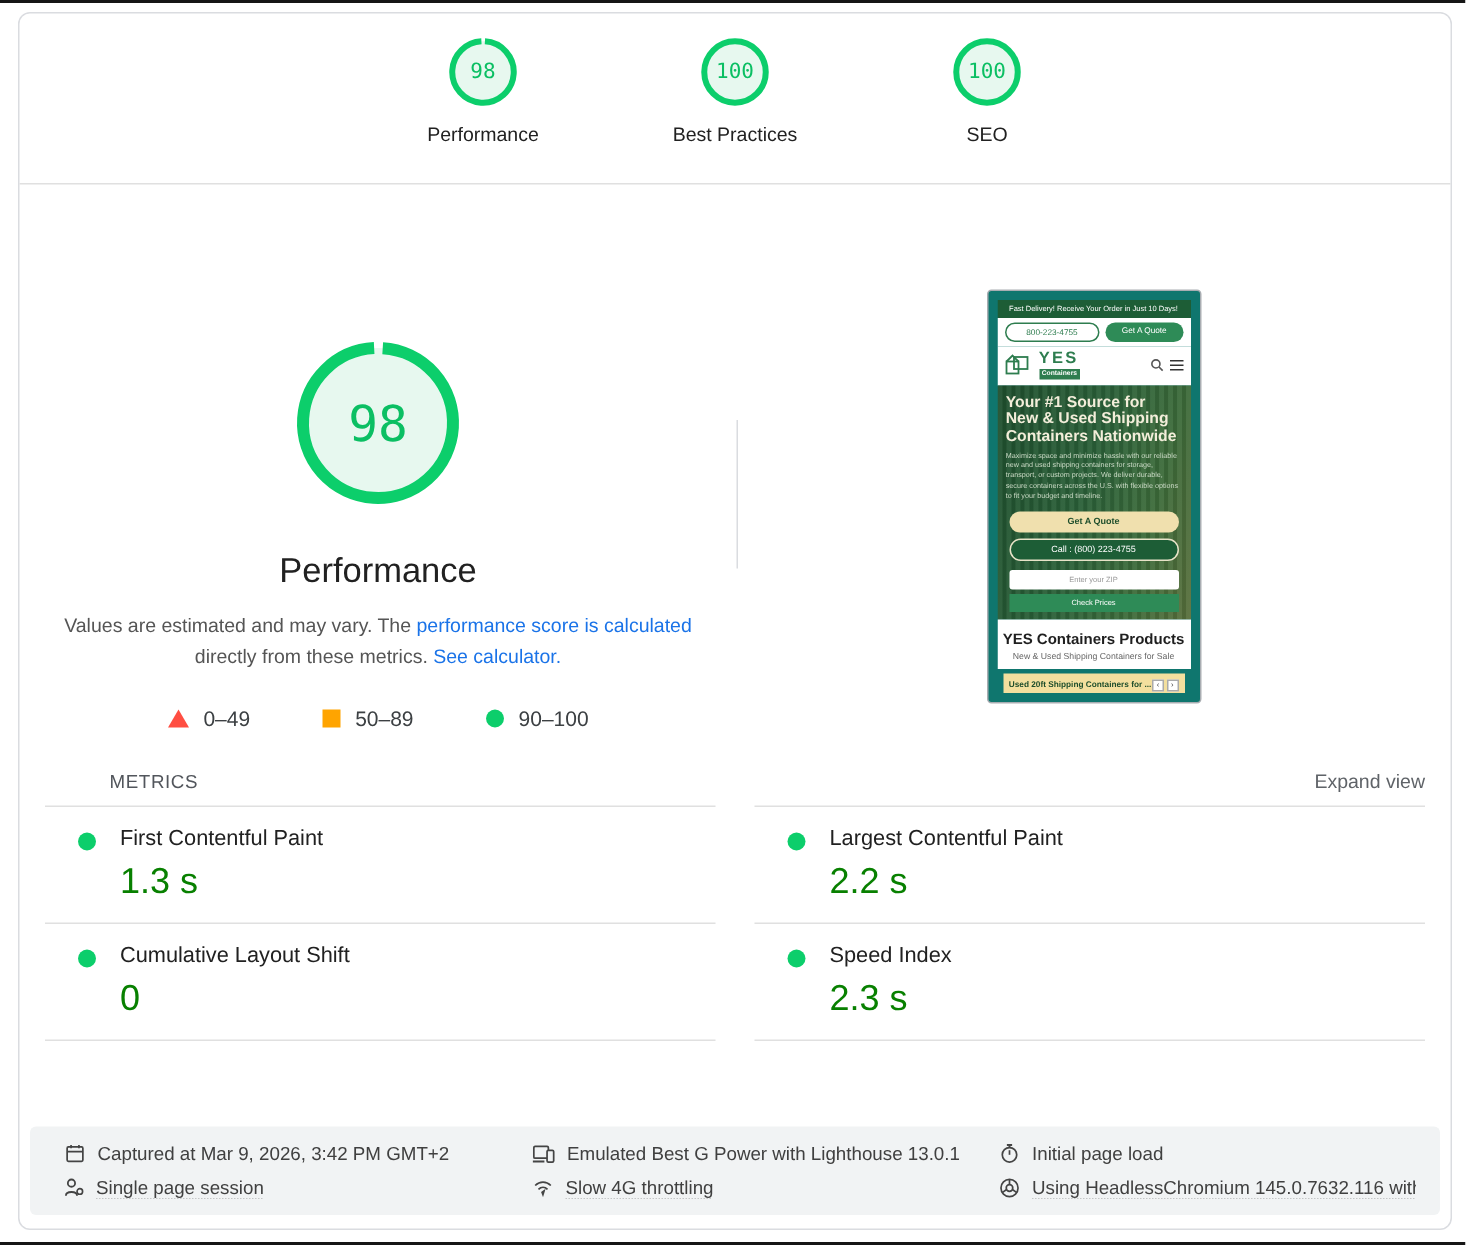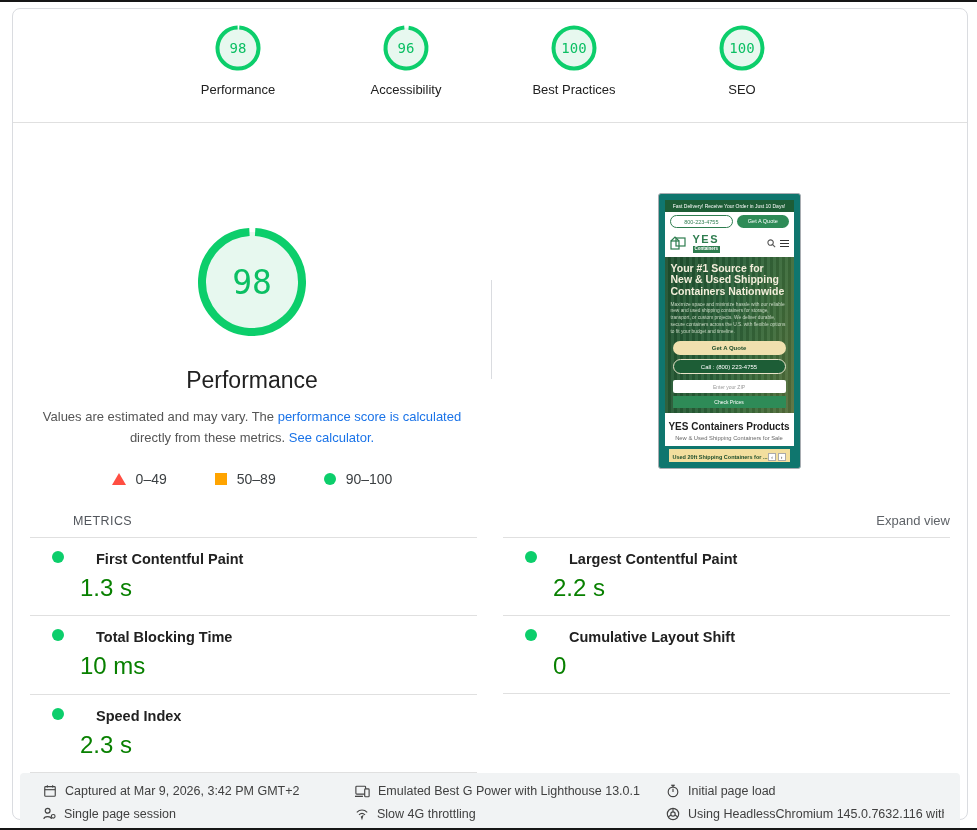--- a/index.html
+++ b/index.html
@@ -81,21 +81,21 @@
                       display:flex; align-items:center; justify-content:center; color:#444; }
 
   
   .metrics-head { display:flex; justify-content:space-between; align-items:center; padding:10px 17px 9px; }
   .metrics-title { font-size:12.5px; color:#52565c; letter-spacing:0.4px;margin-left:43px; }
   .expand-view { font-size:13px; color:#5f6368; cursor:pointer; }
   .metrics-grid { display:grid; grid-template-columns:1fr 1fr; column-gap:26px; margin:0 17px; }
   .metric-cell { border-top:1px solid #e0e0e0; padding:13px 0 13px 22px; }
   .metric-cell.empty { border-top:none; }
   .metric-cell.last { border-bottom:1px solid #e0e0e0; }
-  .metric-name-row { display:flex; align-items:flex-start; gap:32px;font-weight:bold; }
+  .metric-name-row { display:flex; align-items:flex-end; gap:16px; }
   .metric-dot { width:12px; height:12px; border-radius:50%; background:#0cce6b; flex-shrink:0; }
   .metric-name { font-size:14.5px; color:#212121; }
   .metric-value { font-size:24px; color:#088000; margin:7px 0 0 28px; }
 
   
   .report-footer { margin:auto 7px 9px; background:#f1f3f4; border-radius:4px; padding:11px 16px 11px 23px;
                    display:grid; grid-template-columns:312px 311px 1fr; row-gap:9px; }
   .foot-item { display:flex; align-items:center; gap:8px; font-size:12.5px; color:#404040; white-space:nowrap; overflow:hidden; }
   .foot-item svg { flex-shrink:0; }
   .foot-link { text-decoration:underline dotted 1px; text-underline-offset:3px; cursor:pointer; }
@@ -110,30 +110,20 @@
   <div class="scores-header">
     <div class="score-item">
       <div class="gauge-wrap">
         <svg width="48" height="48" viewBox="0 0 48 48">
           <circle cx="24" cy="24" r="20.5" fill="#e7f8ef"></circle>
           <circle cx="24" cy="24" r="20.5" fill="none" stroke="#0cce6b" stroke-width="4" stroke-dasharray="126.22919282123787 128.8052987971815" transform="rotate(-86.4 24 24)"></circle>
         </svg>
         <div class="gauge-num">98</div>
       </div>
       <div class="score-label">Performance</div>
-    </div>
-    <div class="score-item">
-      <div class="gauge-wrap">
-        <svg width="48" height="48" viewBox="0 0 48 48">
-          <circle cx="24" cy="24" r="20.5" fill="#e7f8ef"></circle>
-          <circle cx="24" cy="24" r="20.5" fill="none" stroke="#0cce6b" stroke-width="4" stroke-dasharray="123.65308684529424 128.8052987971815" transform="rotate(-82.8 24 24)"></circle>
-        </svg>
-        <div class="gauge-num">96</div>
-      </div>
-      <div class="score-label">Accessibility</div>
     </div>
     <div class="score-item">
       <div class="gauge-wrap">
         <svg width="48" height="48" viewBox="0 0 48 48">
           <circle cx="24" cy="24" r="20.5" fill="#e7f8ef"></circle>
           <circle cx="24" cy="24" r="20.5" fill="none" stroke="#0cce6b" stroke-width="4" stroke-dasharray="128.8052987971815 128.8052987971815" transform="rotate(-90 24 24)"></circle>
         </svg>
         <div class="gauge-num">100</div>
       </div>
       <div class="score-label">Best Practices</div>
@@ -244,27 +234,20 @@
       </div>
       <div class="metric-value">1.3 s</div>
     </div>
     <div class="metric-cell">
       <div class="metric-name-row">
         <div class="metric-dot"></div>
         <span class="metric-name">Largest Contentful Paint</span>
       </div>
       <div class="metric-value">2.2 s</div>
     </div>
-    <div class="metric-cell">
-      <div class="metric-name-row">
-        <div class="metric-dot"></div>
-        <span class="metric-name">Total Blocking Time</span>
-      </div>
-      <div class="metric-value">10 ms</div>
-    </div>
     <div class="metric-cell last">
       <div class="metric-name-row">
         <div class="metric-dot"></div>
         <span class="metric-name">Cumulative Layout Shift</span>
       </div>
       <div class="metric-value">0</div>
     </div>
     <div class="metric-cell last">
       <div class="metric-name-row">
         <div class="metric-dot"></div>

